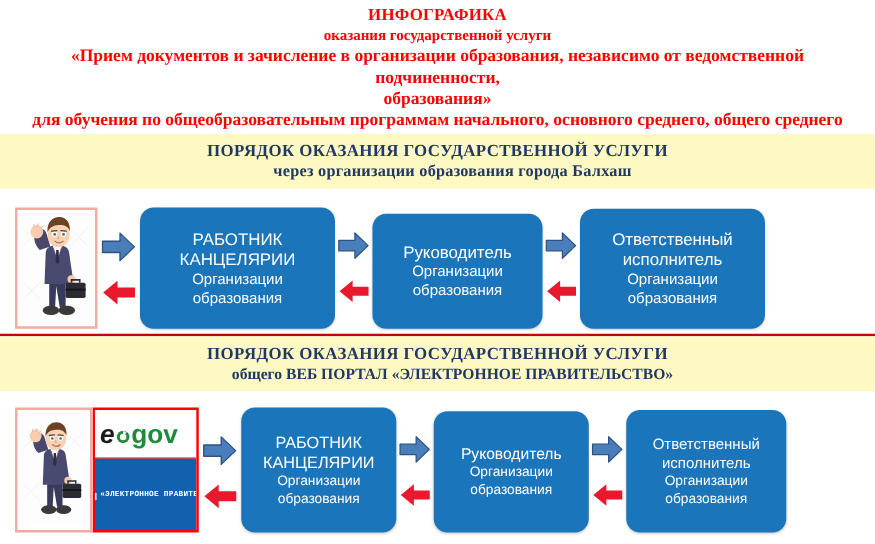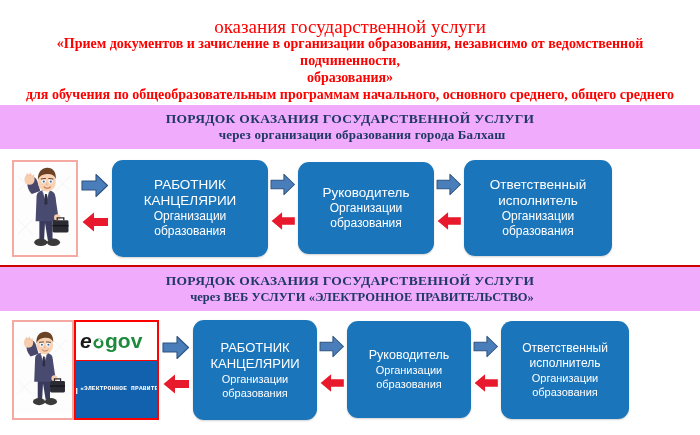--- a/index.html
+++ b/index.html
@@ -24,38 +24,37 @@
   .title-main {
     font-family: "Liberation Serif", serif;
     font-weight: bold;
     color: #FF0000;
     font-size: 13.5px;
     line-height: 16px;
     letter-spacing: 0.2px;
   }
   .title-sub {
     font-family: "Liberation Serif", serif;
-    font-weight: normal;
+    font-weight: bold;
     color: #FF0000;
-    font-size: 19px;
+    font-size: 12px;
     line-height: 17px;
-    margin-top: 14px;
   }
   .title-quote {
     font-family: "Liberation Serif", serif;
     font-weight: bold;
     color: #FF0000;
     font-size: 14px;
     line-height: 17px;
     padding: 0 4px;
   }
 
   
   .banner {
-    background: #f0abfc;
+    background: #fef9c3;
     width: 100%;
     text-align: center;
     box-sizing: border-box;
     padding: 5px 0 6px 0;
   }
   .banner-line1 {
     font-family: "Liberation Serif", serif;
     font-weight: bold;
     color: #1F3864;
     font-size: 13.5px;
@@ -72,21 +71,21 @@
   }
   .banner-line2.upper {
     font-size: 13px;
     letter-spacing: 0.2px;
   }
 
   
   .flow-row {
     position: relative;
     display: flex;
-    align-items: center;
+    align-items: flex-end;
     box-sizing: border-box;
   }
   #flow-row-1 {
     height: 112px;
     padding: 6px 8px 0 12px;
   }
   #flow-row-2 {
     height: 113px;
     padding: 4px 8px 0 12px;
   }
@@ -212,20 +211,21 @@
     width: 100%;
     height: 2px;
     background: #CC0000;
   }
   .spacer-sm { height: 4px; }
 </style>
 </head>
 <body>
 
 <div class="title-block">
+  <div class="title-main">ИНФОГРАФИКА</div>
   <div class="title-sub">оказания государственной услуги</div>
   <div class="title-quote">«Прием документов и зачисление  в организации  образования, независимо  от ведомственной подчиненности,</div>
   <div class="title-quote">образования»</div>
   <div class="title-quote">для обучения  по общеобразовательным программам  начального,  основного среднего,  общего среднего</div>
 </div>
 
 <div class="banner">
   <div class="banner-line1">ПОРЯДОК ОКАЗАНИЯ ГОСУДАРСТВЕННОЙ УСЛУГИ</div>
   <div class="banner-line2 upper">через организации  образования города Балхаш</div>
 </div>
@@ -323,21 +323,21 @@
     <div class="small">Организации</div>
     <div class="small">образования</div>
   </div>
 </div>
 
 <div class="spacer-sm"></div>
 <div class="divider"></div>
 
 <div class="banner">
   <div class="banner-line1">ПОРЯДОК ОКАЗАНИЯ ГОСУДАРСТВЕННОЙ УСЛУГИ</div>
-  <div class="banner-line2">через ВЕБ УСЛУГИ «ЭЛЕКТРОННОЕ ПРАВИТЕЛЬСТВО»</div>
+  <div class="banner-line2">общего ВЕБ ПОРТАЛ «ЭЛЕКТРОННОЕ ПРАВИТЕЛЬСТВО»</div>
 </div>
 
 <div class="flow-row" id="flow-row-2">
 
   <div class="person-card small">
     <svg class="person-svg" viewBox="0 0 66 97">
       <rect x="0" y="0" width="66" height="97" fill="#fdfdfd"></rect>
       <g stroke="#eceef2" stroke-width="0.7" fill="none">
         <path d="M4 14 L20 30 M20 14 L4 30 M44 14 L60 30 M60 14 L44 30 M4 60 L20 76 M20 60 L4 76 M44 60 L60 76 M60 60 L44 76"></path>
       </g>

